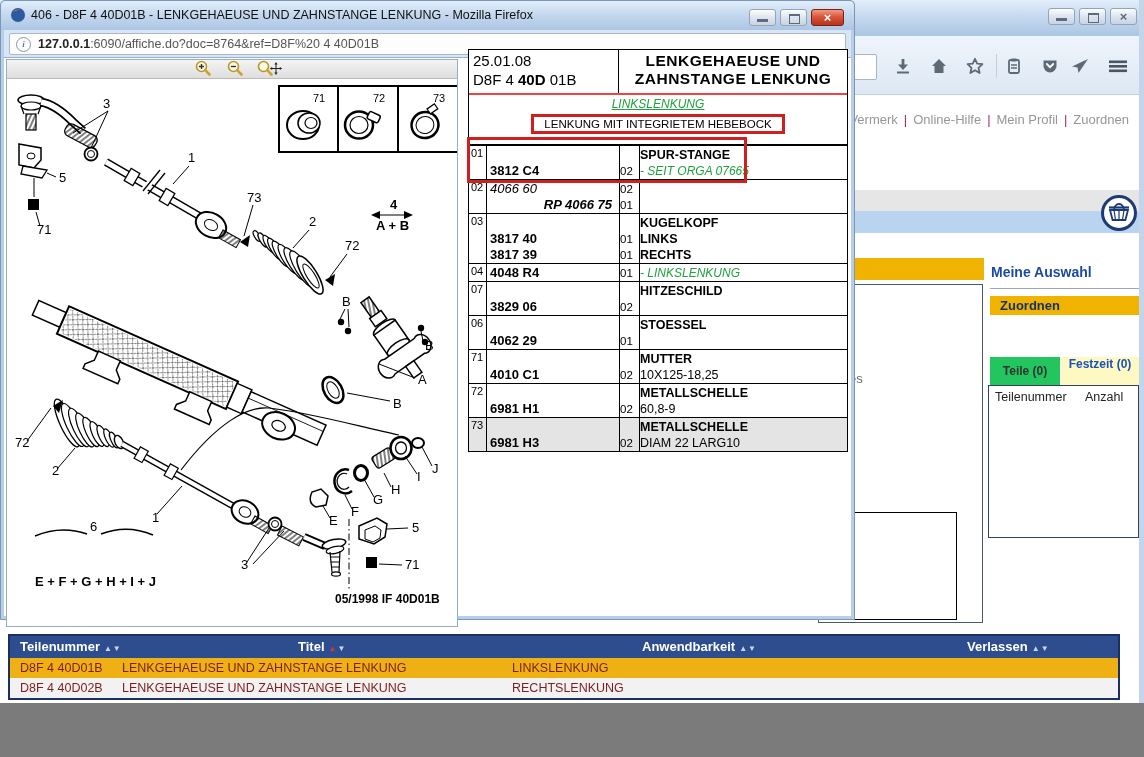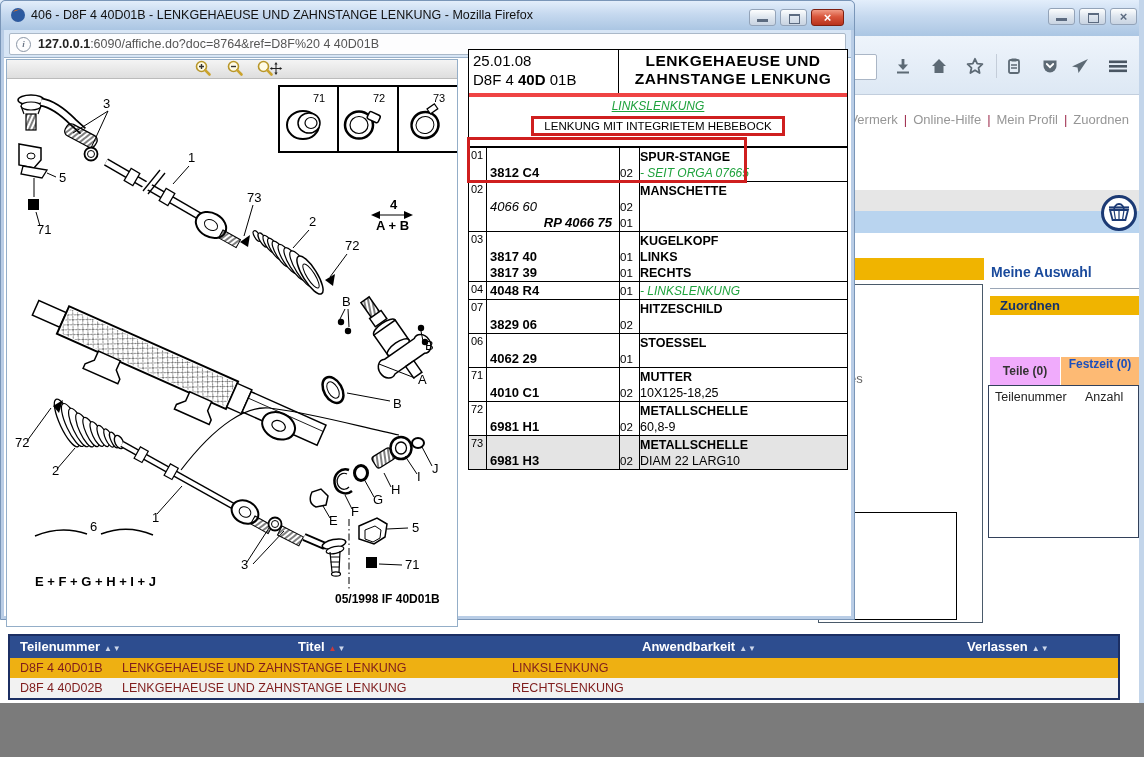--- a/index.html
+++ b/index.html
@@ -33,22 +33,22 @@
               border:1px solid #4a5a6a;box-sizing:border-box;}
   #left-panel .partial{position:absolute;left:30px;top:86px;font-size:13px;color:#666;}
   #left-inner-box{position:absolute;left:853px;top:512px;width:104px;height:108px;background:#fff;
                   border:1.5px solid #000;box-sizing:border-box;}
   #sel-title{position:absolute;left:991px;top:264px;font-size:14px;font-weight:bold;color:#1a4a9c;}
   #sel-rule{position:absolute;left:990px;top:288px;width:149px;height:1px;background:#9aa6b6;}
   #sel-action{position:absolute;left:990px;top:296px;width:149px;height:19px;background:#f0b400;}
   #sel-action span{position:absolute;left:10px;top:2px;font-weight:bold;font-size:13px;color:#13316b;}
   .tab{position:absolute;top:357px;height:28px;box-sizing:border-box;text-align:center;
        font-size:12px;font-weight:bold;}
-  #tab-teile{left:990px;width:70px;background:#f0abfc;color:#333;line-height:28px;}
-  #tab-festzeit{left:1061px;width:78px;background:#fdba74;color:#1b4fbd;line-height:13px;padding-top:1px;}
+  #tab-teile{left:990px;width:70px;background:#22c55e;color:#333;line-height:28px;}
+  #tab-festzeit{left:1061px;width:78px;background:#fef9c3;color:#1b4fbd;line-height:13px;padding-top:1px;}
   #sel-table{position:absolute;left:988px;top:385px;width:151px;height:153px;background:#fff;
              border:1px solid #33415a;box-sizing:border-box;}
   #sel-table .hdr{position:absolute;top:4px;font-size:12.5px;color:#222;}
   
   #results{position:absolute;left:8px;top:634px;width:1112px;border:2px solid #1c2f63;background:#fff;box-sizing:border-box;}
   #results-header{position:relative;height:22px;background:#2d4d8f;color:#fff;font-size:13px;font-weight:bold;}
   #results-header .th{position:absolute;top:3px;white-space:nowrap;text-align:center;}
   .arr{font-size:8px;color:#ccd6ea;margin-left:4px;letter-spacing:1px;}
   .arr .red{color:#cc3b3b;}
   .rrow{position:relative;height:20px;background:#f2f2f2;color:#7f1d1d;font-size:12.5px;}
@@ -80,21 +80,21 @@
   #diagram-toolbar{position:absolute;left:0;top:0;right:0;height:18px;
                    background:linear-gradient(#f4f4f4,#dedede);border-bottom:1px solid #bbb;}
   .mag{position:absolute;top:0px;width:22px;height:17px;cursor:pointer;}
   #diagram-svg{position:absolute;left:0;top:18px;}
   #diagram-svg text{font-family:"Liberation Sans",sans-serif;font-size:13px;fill:#000;}
   #diagram-svg text.s{font-size:11px;}
   #diagram-svg text.b{font-weight:bold;}
   #diagram-svg text.d{font-size:12px;font-weight:bold;}
   
   #parts{position:absolute;left:464px;top:-9px;width:378px;border:1px solid #000;background:#fff;box-sizing:content-box;}
-  #parts-header{position:relative;height:43px;border-bottom:4px solid #ef4444;}
+  #parts-header{position:relative;height:43px;border-bottom:2px solid #ef4444;}
   #ph-left{position:absolute;left:0;top:0;width:150px;height:100%;border-right:1px solid #000;box-sizing:border-box;
            padding:2px 0 0 4px;font-size:15px;}
   #ph-left .ref{display:block;margin-top:2px;}
   #ph-right{position:absolute;left:150px;right:0;top:0;height:100%;text-align:center;
             font-size:15.5px;font-weight:bold;padding-top:2px;letter-spacing:.5px;}
   #parts-band{position:relative;height:47px;border-bottom:2px solid #000;text-align:center;}
   #band-green{display:block;margin-top:2px;font-size:12px;color:#1fa23d;font-style:italic;text-decoration:underline;}
   #band-box{display:inline-block;margin-top:3px;border:3px solid #cf1f1f;padding:1px 10px;font-size:11.5px;background:#fff;}
   .prow{position:relative;border-bottom:1px solid #000;padding:1px 0 0 17px;background:#fff;}
   .prow.grey{background:#e4e4e4;}
@@ -528,25 +528,20 @@
               <span class="pqty">02</span>
               <span class="pdesc green">- SEIT ORGA 07665</span>
             </div>
           </div>
           <div class="prow">
             <span class="pref">02</span>
             <i class="vl" style="left: 17px;"></i>
             <i class="vl" style="left: 150px;"></i>
             <i class="vl" style="left: 170px;"></i>
             <div class="pline">
-              <span class="pnum "></span>
-              <span class="pqty"></span>
-              <span class="pdesc bold">MANSCHETTE</span>
-            </div>
-            <div class="pline">
               <span class="pnum italic">4066 60</span>
               <span class="pqty">02</span>
               <span class="pdesc "></span>
             </div>
             <div class="pline">
               <span class="pnum bolditalic right">RP 4066 75</span>
               <span class="pqty">01</span>
               <span class="pdesc "></span>
             </div>
           </div>

